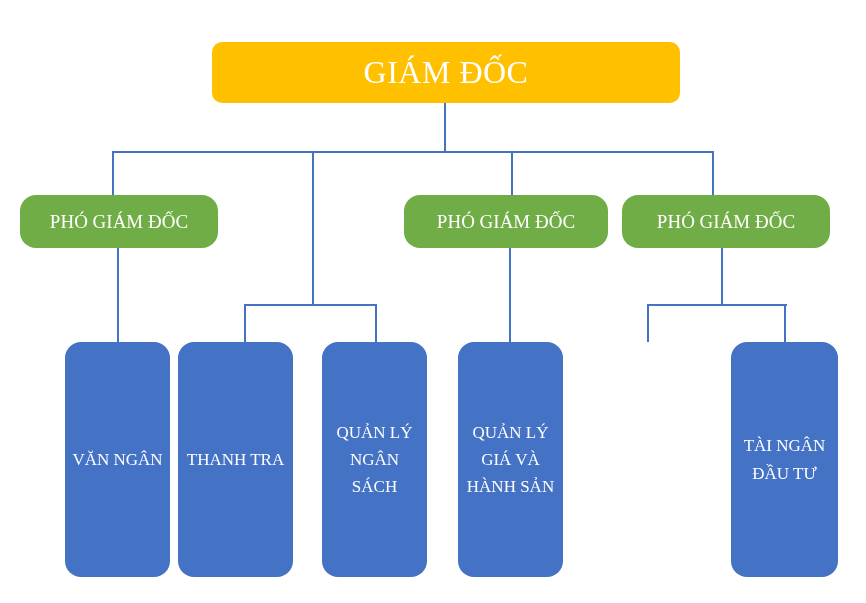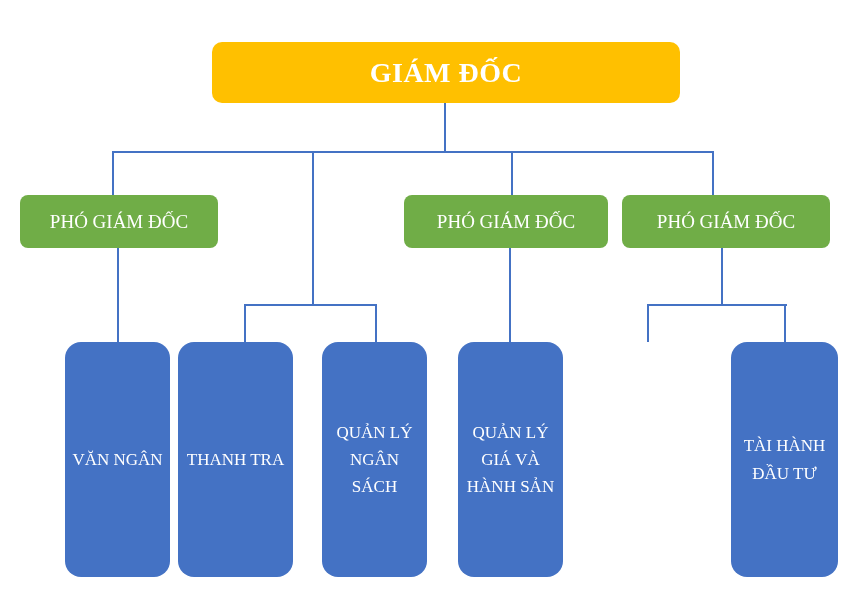--- a/index.html
+++ b/index.html
@@ -31,28 +31,28 @@
     justify-content: center;
     text-align: center;
     color: var(--text, #ffffff);
     box-sizing: border-box;
   }
   .node.root {
     left: 212px; top: 42px;
     width: 468px; height: 61px;
     background: var(--root-fill, #FFC000);
     border-radius: 10px;
-    font-size: 28px;
-    font-weight: bold;
+    font-size: 32px;
+    font-weight: normal;
     letter-spacing: 0.5px;
   }
   .node.deputy {
     top: 195px; height: 53px;
     background: var(--deputy-fill, #70AD47);
-    border-radius: 8px;
+    border-radius: 16px;
     font-size: 19px;
     padding: 0 4px;
   }
   .deputy-0 { left: 20px;  width: 198px; }
   .deputy-1 { left: 404px; width: 204px; }
   .deputy-2 { left: 622px; width: 208px; }
 
   .node.dept {
     top: 342px; height: 235px;
     background: var(--department-fill, #4472C4);
@@ -96,15 +96,15 @@
   <div class="node root">GIÁM ĐỐC</div>
 
   <div class="node deputy deputy-0">PHÓ GIÁM ĐỐC</div>
   <div class="node deputy deputy-1">PHÓ GIÁM ĐỐC</div>
   <div class="node deputy deputy-2">PHÓ GIÁM ĐỐC</div>
 
   <div class="node dept dept-0">VĂN NGÂN</div>
   <div class="node dept dept-1">THANH TRA</div>
   <div class="node dept dept-2">QUẢN LÝ NGÂN SÁCH</div>
   <div class="node dept dept-3">QUẢN LÝ GIÁ VÀ HÀNH SẢN</div>
-  <div class="node dept dept-5">TÀI HÀNH ĐẦU TƯ</div>
+  <div class="node dept dept-5">TÀI NGÂN ĐẦU TƯ</div>
 
 </div>
 
 </body></html>

